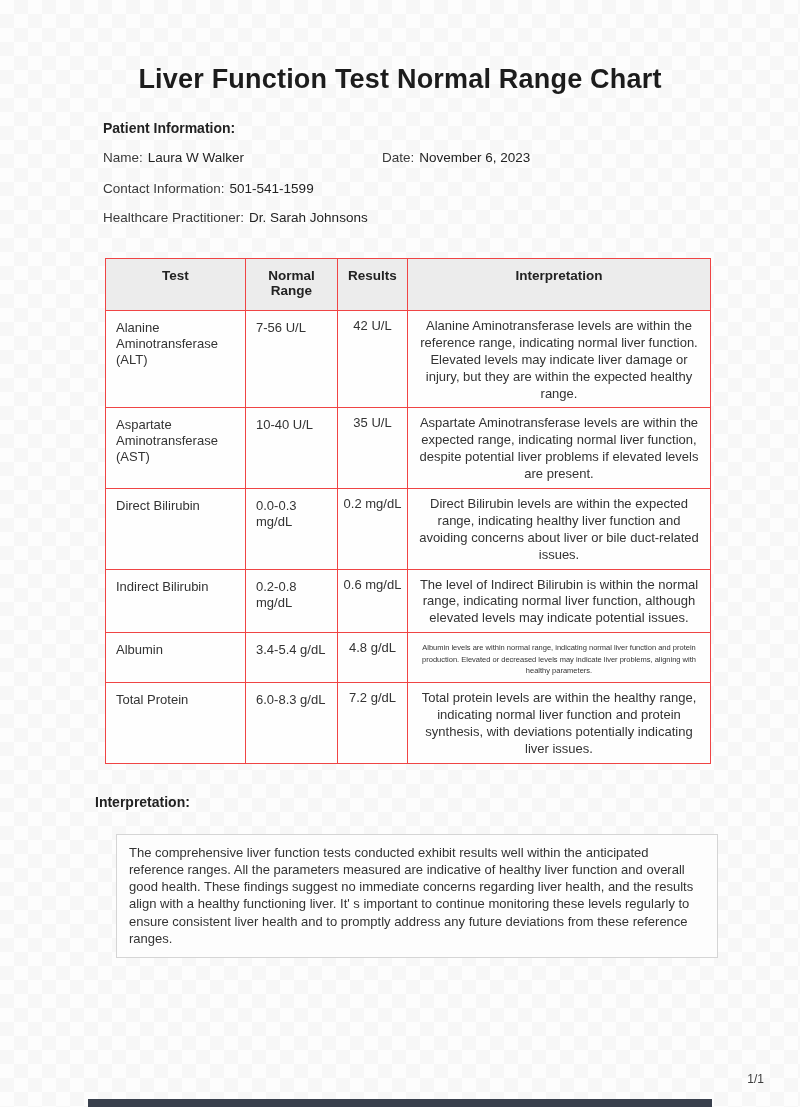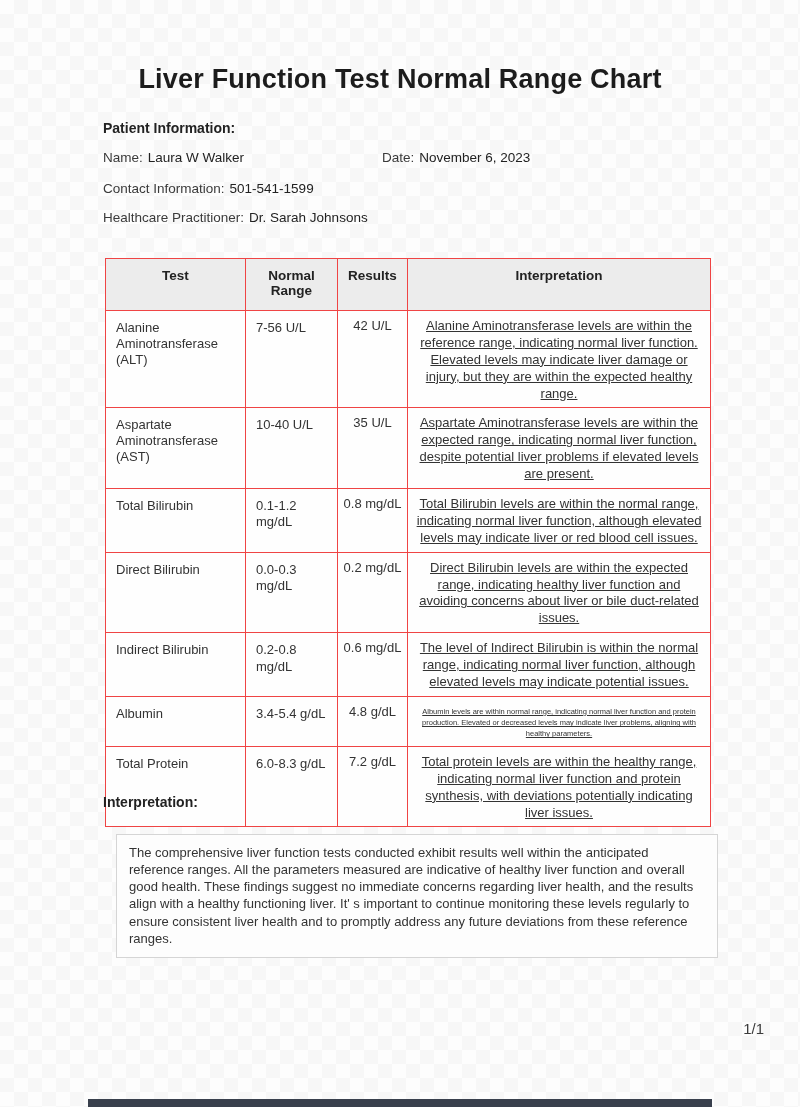--- a/index.html
+++ b/index.html
@@ -59,51 +59,51 @@
     font-size: 13.5px;
     color: #222;
     text-align: center;
     padding: 9px 6px;
     height: 52px;
     vertical-align: top;
   }
   td.c-test { padding: 9px 6px 6px 10px; font-weight: 400; font-size: 13.5px; color: #1f1f1f; line-height: 1.22; }
   td.c-range { padding: 9px 6px 6px 10px; line-height: 1.25; }
   td.c-result { padding: 7px 4px 4px 4px; text-align: center; line-height: 1.2; }
-  td.c-interp { padding: 7px 8px 5px 8px; text-align: center; font-size: 10.5px; line-height: 1.3; color: #3a3a3a; text-decoration: underline; }
+  td.c-interp { padding: 7px 8px 5px 8px; text-align: center; font-size: 10.5px; line-height: 1.3; color: #3a3a3a; }
   td.c-interp.interp-xs { font-size: 7.5px; line-height: 1.5; padding-top: 9px; }
   tr.h68 > td { height: 68px; }
   tr.h51 > td { height: 51px; }
   tr.h50 > td { height: 50px; }
   tr.h48 > td { height: 48px; }
 
   .interp-heading {
     position: absolute;
-    top: 794px; left: 103px;
+    top: 794px; left: 95px;
     font-weight: 700;
     font-size: 14px;
     color: #222;
   }
   .interp-box {
     position: absolute;
     top: 834px; left: 116px;
     width: 602px;
     min-height: 116px;
     border: 1px solid #d5d5d5;
     background: #fdfdfd;
     padding: 9px 12px 10px 12px;
     font-size: 13px;
     line-height: 1.32;
     color: #333;
   }
 
   .page-indicator {
     position: absolute;
-    top: 1020px; right: 36px;
-    font-size: 15px;
+    top: 1072px; right: 36px;
+    font-size: 12px;
     color: #3c3c3c;
   }
 
   .bottom-bar {
     position: absolute;
     bottom: 0; left: 88px;
     width: 624px; height: 8px;
     background: #39404d;
   }
 </style>
@@ -156,26 +156,20 @@
           <td class="c-result">42 U/L</td>
           <td class="c-interp">Alanine Aminotransferase levels are within the reference range, indicating normal liver function. Elevated levels may indicate liver damage or injury, but they are within the expected healthy range.</td>
         </tr>
         <tr class="h68">
           <td class="c-test">Aspartate Aminotransferase (AST)</td>
           <td class="c-range">10-40 U/L</td>
           <td class="c-result">35 U/L</td>
           <td class="c-interp">Aspartate Aminotransferase levels are within the expected range, indicating normal liver function, despite potential liver problems if elevated levels are present.</td>
         </tr>
         <tr class="h51">
-          <td class="c-test">Total Bilirubin</td>
-          <td class="c-range">0.1-1.2 mg/dL</td>
-          <td class="c-result">0.8 mg/dL</td>
-          <td class="c-interp">Total Bilirubin levels are within the normal range, indicating normal liver function, although elevated levels may indicate liver or red blood cell issues.</td>
-        </tr>
-        <tr class="h51">
           <td class="c-test">Direct Bilirubin</td>
           <td class="c-range">0.0-0.3 mg/dL</td>
           <td class="c-result">0.2 mg/dL</td>
           <td class="c-interp">Direct Bilirubin levels are within the expected range, indicating healthy liver function and avoiding concerns about liver or bile duct-related issues.</td>
         </tr>
         <tr class="h51">
           <td class="c-test">Indirect Bilirubin</td>
           <td class="c-range">0.2-0.8 mg/dL</td>
           <td class="c-result">0.6 mg/dL</td>
           <td class="c-interp">The level of Indirect Bilirubin is within the normal range, indicating normal liver function, although elevated levels may indicate potential issues.</td>

